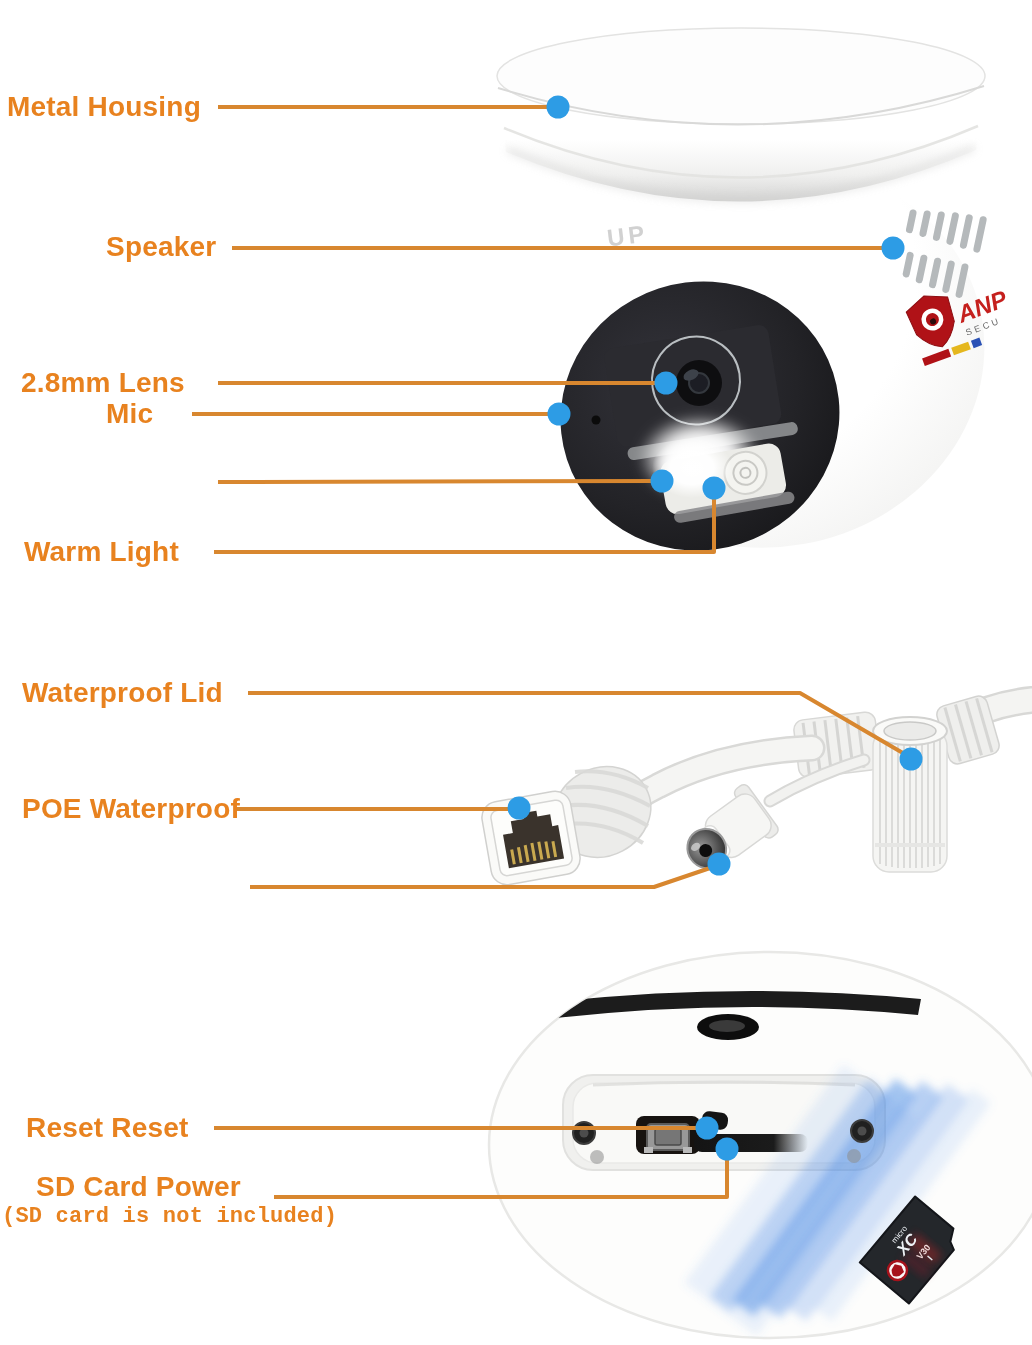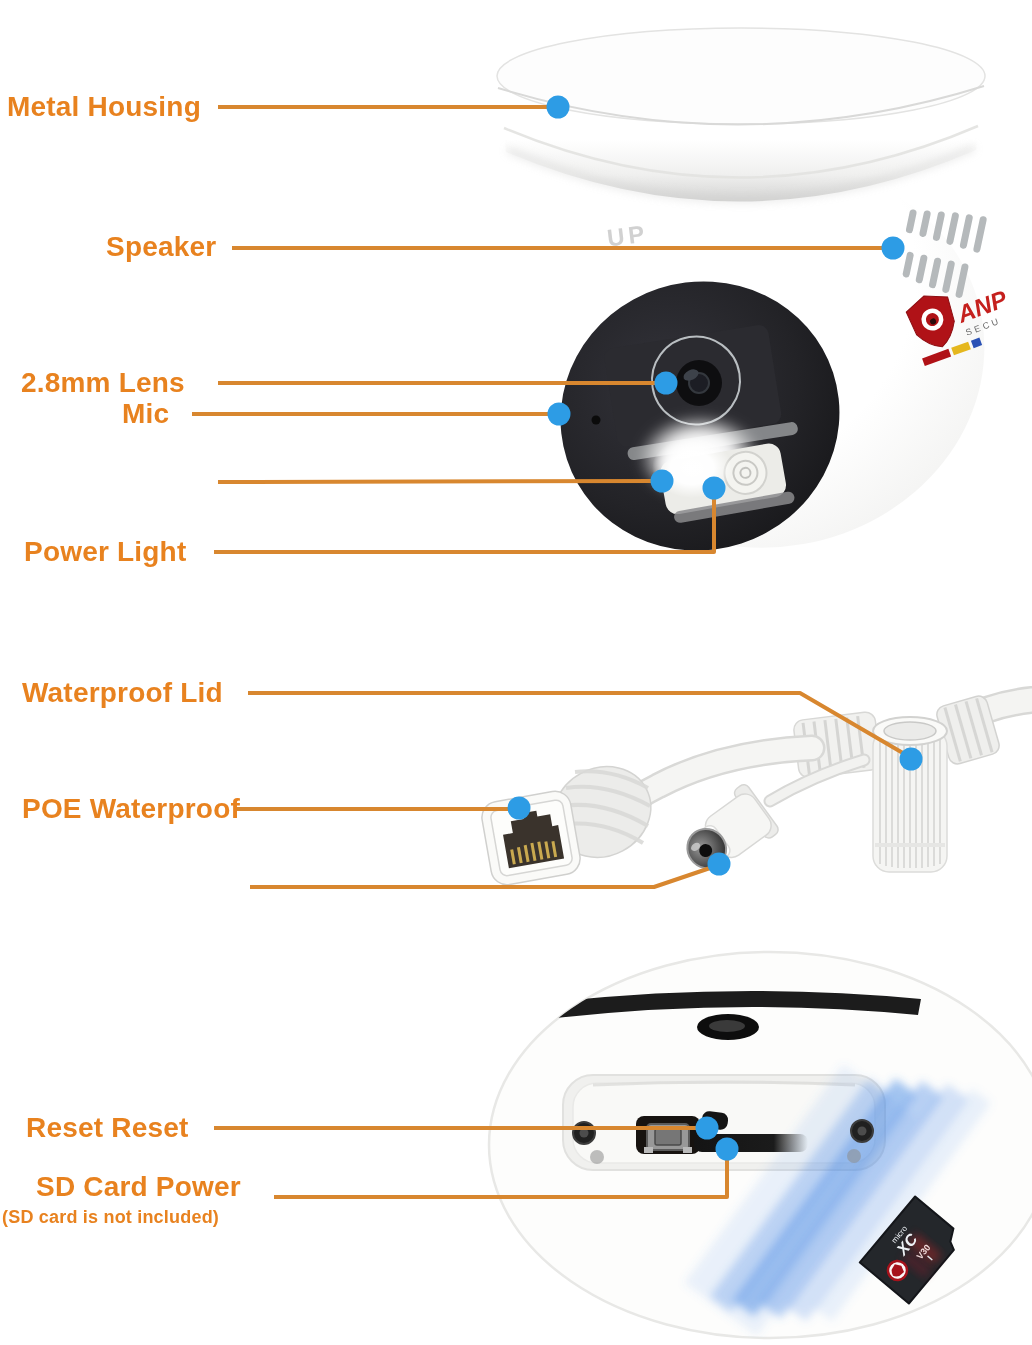--- a/index.html
+++ b/index.html
@@ -10,21 +10,21 @@
   html,body{margin:0;padding:0;background:#ffffff;}
   .canvas{
     position:relative;width:1032px;height:1345px;background:#ffffff;
     overflow:hidden;font-family:"Liberation Sans",sans-serif;
   }
   svg.art{position:absolute;left:0;top:0;}
   .label{
     position:absolute;color:var(--orange);font-weight:bold;
     font-size:28px;line-height:32px;white-space:pre;letter-spacing:.2px;text-align:right;
   }
-  .label.small{font-size:18px;line-height:26px;}
+  .label.small{font-size:22px;line-height:26px;font-family:Liberation Mono, monospace;}
   .up-mark{
     position:absolute;left:607px;top:222px;color:#c9c9c9;font-weight:bold;
     font-size:24px;letter-spacing:4px;transform:rotate(-7deg);opacity:.85;
   }
 </style>
 </head>
 <body>
 
 <div class="canvas">
 
@@ -302,22 +302,22 @@
       <circle cx="519" cy="808" r="11.5"></circle>
       <circle cx="719" cy="864" r="11.5"></circle>
       <circle cx="707" cy="1128" r="11.5"></circle>
       <circle cx="727" cy="1149" r="11.5"></circle>
     </g>
   </svg>
 
   <div class="label" style="left:7px;top:91px">Metal Housing</div>
   <div class="label" style="left:106px;top:231px">Speaker</div>
   <div class="label" style="left:21px;top:367px">2.8mm Lens</div>
-  <div class="label" style="left:122px;top:398px">Mic</div>
-  <div class="label" style="left:24px;top:536px">Power Light</div>
+  <div class="label" style="left:106px;top:398px">Mic</div>
+  <div class="label" style="left:24px;top:536px">Warm Light</div>
   <div class="label" style="left:22px;top:677px">Waterproof Lid</div>
   <div class="label" style="left:22px;top:793px">POE Waterproof</div>
   <div class="label" style="left:26px;top:1112px">Reset Reset</div>
   <div class="label" style="left:36px;top:1171px">SD Card Power</div>
   <div class="label small" style="left:2px;top:1204px">(SD card is not included)</div>
 
   <div class="up-mark">UP</div>
 </div>
 
 </body></html>

